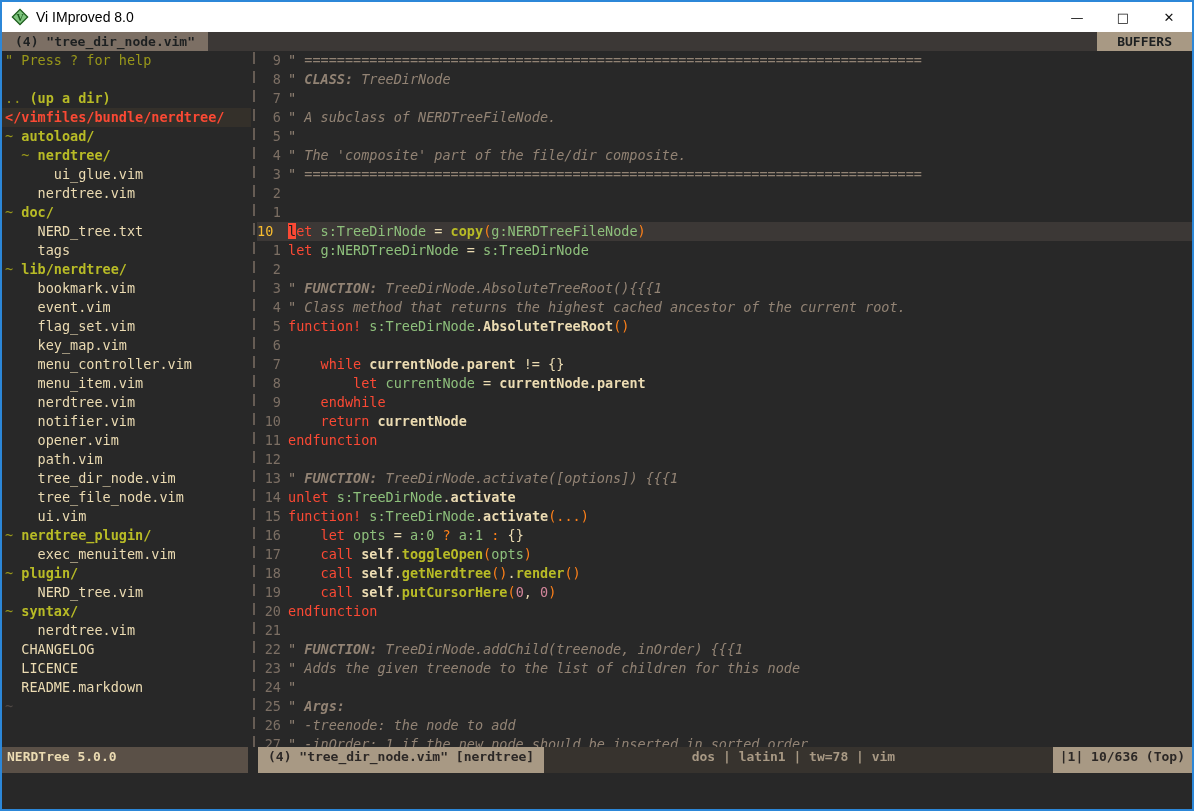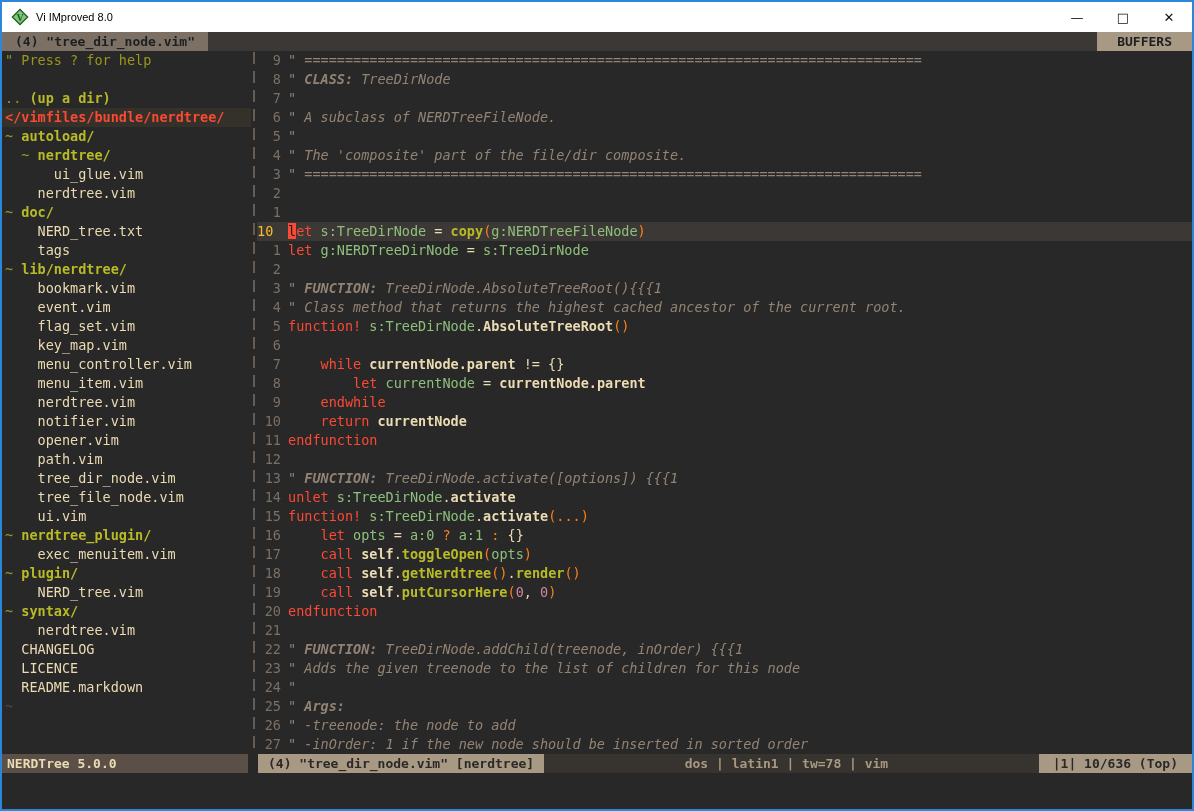--- a/index.html
+++ b/index.html
@@ -4,21 +4,21 @@
 <style>
   html,body{margin:0;padding:0;background:#555;}
   .window{
     width:1194px;height:811px;box-sizing:border-box;
     border:2px solid #2c87d8;display:flex;flex-direction:column;
     font-family:"DejaVu Sans Mono",monospace;overflow:hidden;
   }
   
   .titlebar{height:30px;background:var(--title-bg);display:flex;align-items:center;flex:0 0 auto;}
   .title-icon{width:18px;height:18px;margin:0 7px 0 9px;position:relative;flex:0 0 auto;}
-  .title-text{font-family:"Liberation Sans",sans-serif;font-size:11px;color:var(--title-fg);}
+  .title-text{font-family:"Liberation Sans",sans-serif;font-size:14px;color:var(--title-fg);}
   .win-buttons{margin-left:auto;display:flex;height:100%;}
   .win-btn{width:46px;height:100%;display:flex;align-items:center;justify-content:center;
     font-family:"DejaVu Sans",sans-serif;font-size:13px;color:#111;cursor:default;}
   
   .tabline{height:19px;background:var(--tab-bg);display:flex;flex:0 0 auto;font-size:13px;line-height:19px;font-weight:bold;}
   .tab{background:var(--tab-active-bg);color:var(--tab-active-fg);padding:0 13px;white-space:pre;}
   .buffers-tab{margin-left:auto;background:var(--buffers-bg);color:var(--tab-active-fg);padding:0 20px;}
   
   .editor{flex:1 1 auto;display:flex;background:var(--bg);font-size:13.5px;line-height:19px;overflow:hidden;}
   .sidebar{width:246px;flex:0 0 auto;padding-left:3px;overflow:hidden;}
@@ -43,26 +43,26 @@
   .tok-cb{color:var(--comment);font-style:italic;font-weight:bold;}
   .tok-k{color:var(--red);}
   .tok-a{color:var(--aqua);}
   .tok-f{color:var(--green);font-weight:bold;}
   .tok-d{color:var(--orange);}
   .tok-n{color:var(--purple);}
   .tok-t{color:var(--fg);}
   .tok-b{color:var(--fg);font-weight:bold;}
   .tok-cur{background:var(--cursor);color:#1d2021;}
   
-  .statusline{height:19px;flex:0 0 auto;display:flex;font-size:13px;line-height:19px;font-weight:bold;background:var(--bg);}
+  .statusline{height:26px;flex:0 0 auto;display:flex;font-size:13px;line-height:19px;font-weight:bold;background:var(--bg);}
   .sl-left{width:246px;flex:0 0 auto;background:var(--sl-left-bg);color:var(--fg);padding-left:5px;box-sizing:border-box;white-space:pre;}
   .sl-gap{width:10px;flex:0 0 auto;background:var(--bg);}
   .sl-file{background:var(--sl-tan);color:var(--sl-dark-fg);padding:0 10px;white-space:pre;}
   .sl-mid{flex:1 1 auto;background:var(--sl-mid-bg);color:var(--sl-tan);text-align:center;padding-right:10px;white-space:pre;}
-  .sl-pos{background:var(--sl-tan);color:var(--sl-dark-fg);padding:0 14px;white-space:pre;}
+  .sl-pos{background:var(--sl-tan);color:var(--sl-dark-fg);padding:0 7px;white-space:pre;}
   
   .cmdline{flex:0 0 auto;height:36px;background:var(--bg);}
 </style>
 </head>
 <body>
 
 <div class="window">
 
   <div class="titlebar">
     <span class="title-icon">

